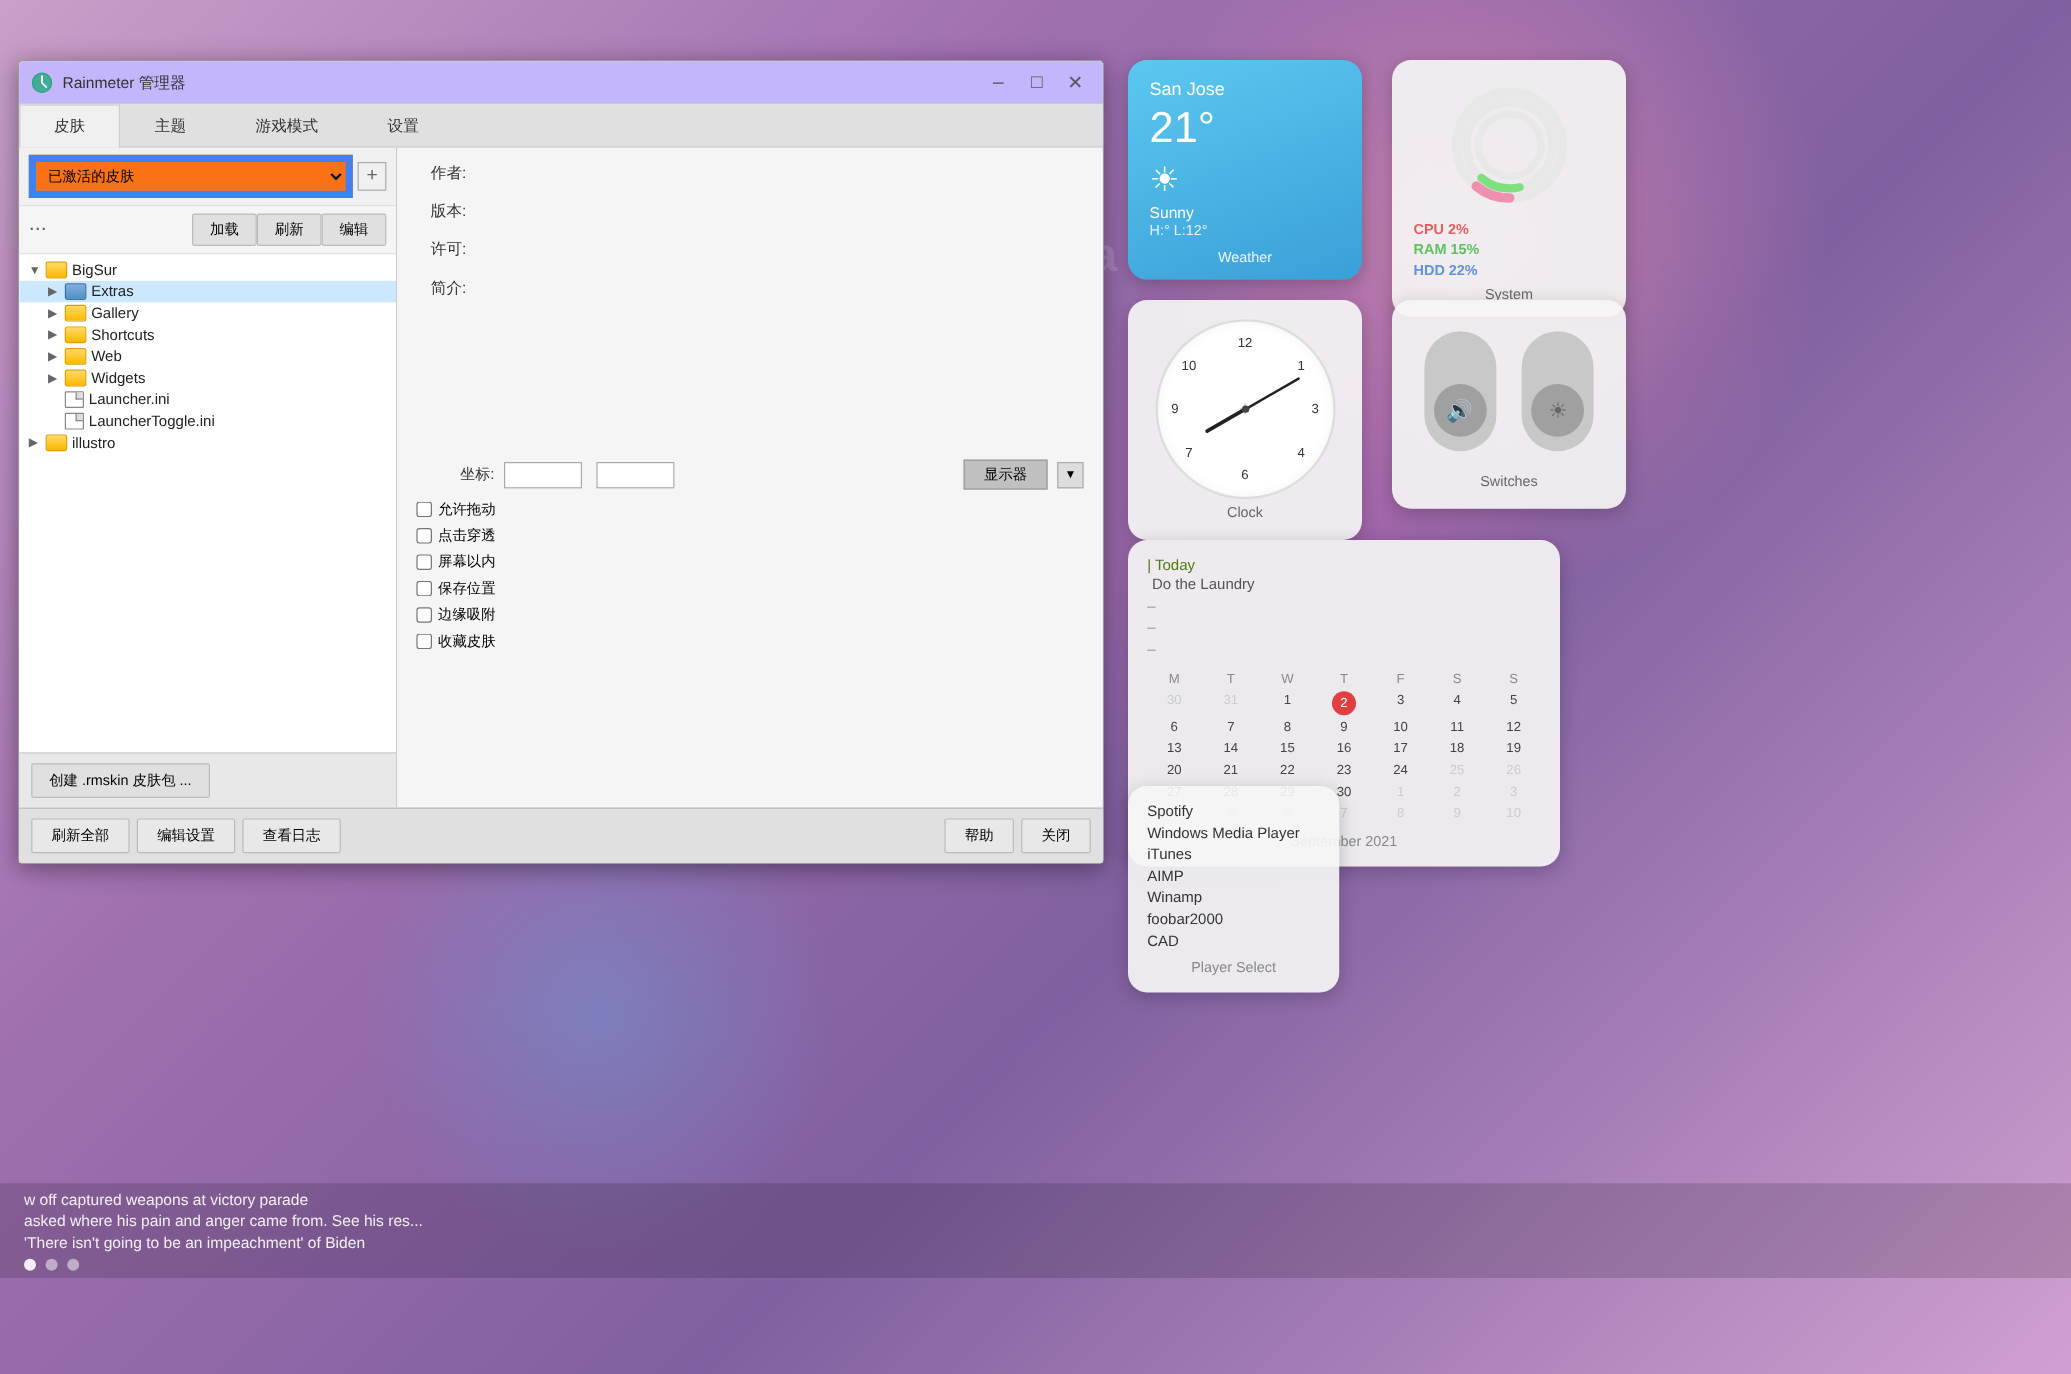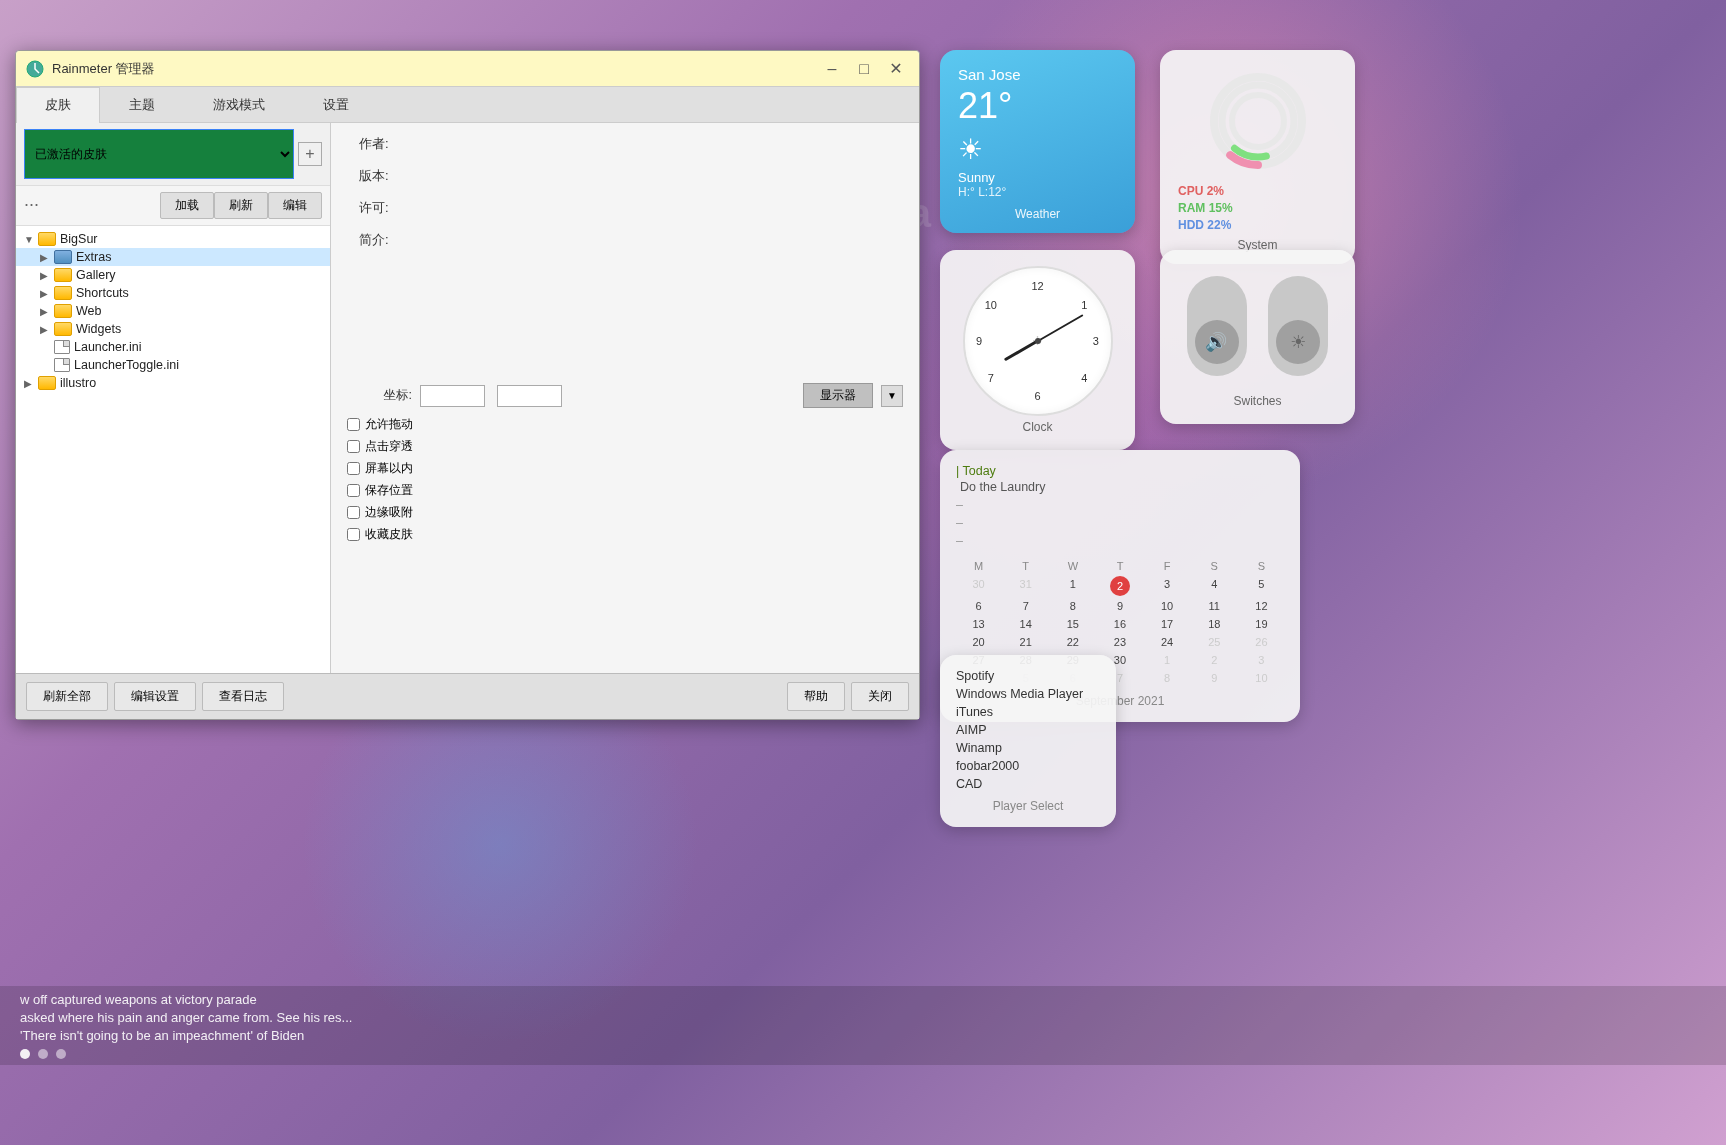--- a/index.html
+++ b/index.html
@@ -45,21 +45,21 @@
       background: #f0f0f0;
       border: 1px solid #999;
       border-radius: 4px;
       box-shadow: 0 4px 20px rgba(0,0,0,0.4);
       display: flex;
       flex-direction: column;
     }
 
     
     .title-bar {
-      background: #fef9c3;
+      background: #c4b5fd;
       height: 36px;
       display: flex;
       align-items: center;
       padding: 13px 10px;
       border-bottom: 1px solid #ccc;
       border-radius: 4px 4px 0 0;
       flex-shrink: 0;
     }
     .title-icon {
       width: 18px; height: 18px;
@@ -128,24 +128,24 @@
     .toolbar-row {
       display: flex;
       align-items: center;
       padding: 6px 8px;
       gap: 4px;
       background: #f0f0f0;
       border-bottom: 1px solid #ddd;
     }
     .skin-dropdown {
       flex: 1;
-      padding: 16px 6px;
+      padding: 4px 6px;
       font-size: 12px;
-      border: 1px solid #3b82f6;
-      background: #15803d;
+      border: 6px solid #3b82f6;
+      background: #f97316;
       cursor: pointer;
     }
     .add-btn {
       width: 24px; height: 24px;
       background: none;
       border: 1px solid #aaa;
       cursor: pointer;
       font-size: 16px;
       color: #666;
       display: flex; align-items: center; justify-content: center;
@@ -687,20 +687,23 @@
         </div>
 
         <div class="tree-item tree-indent-1">
           <span class="tree-arrow">▶</span>
           <div class="tree-folder-icon folder-yellow"></div>
           <span class="tree-label">illustro</span>
         </div>
 
       </div>
 
+      <div class="bottom-bar">
+        <button class="create-btn">创建 .rmskin 皮肤包 ...</button>
+      </div>
 
     </div>
 
     <div class="right-panel">
       <div class="right-panel-inner">
 
         <div class="property-row">
           <span class="property-label">作者:</span>
           <span class="property-value"></span>
         </div>

